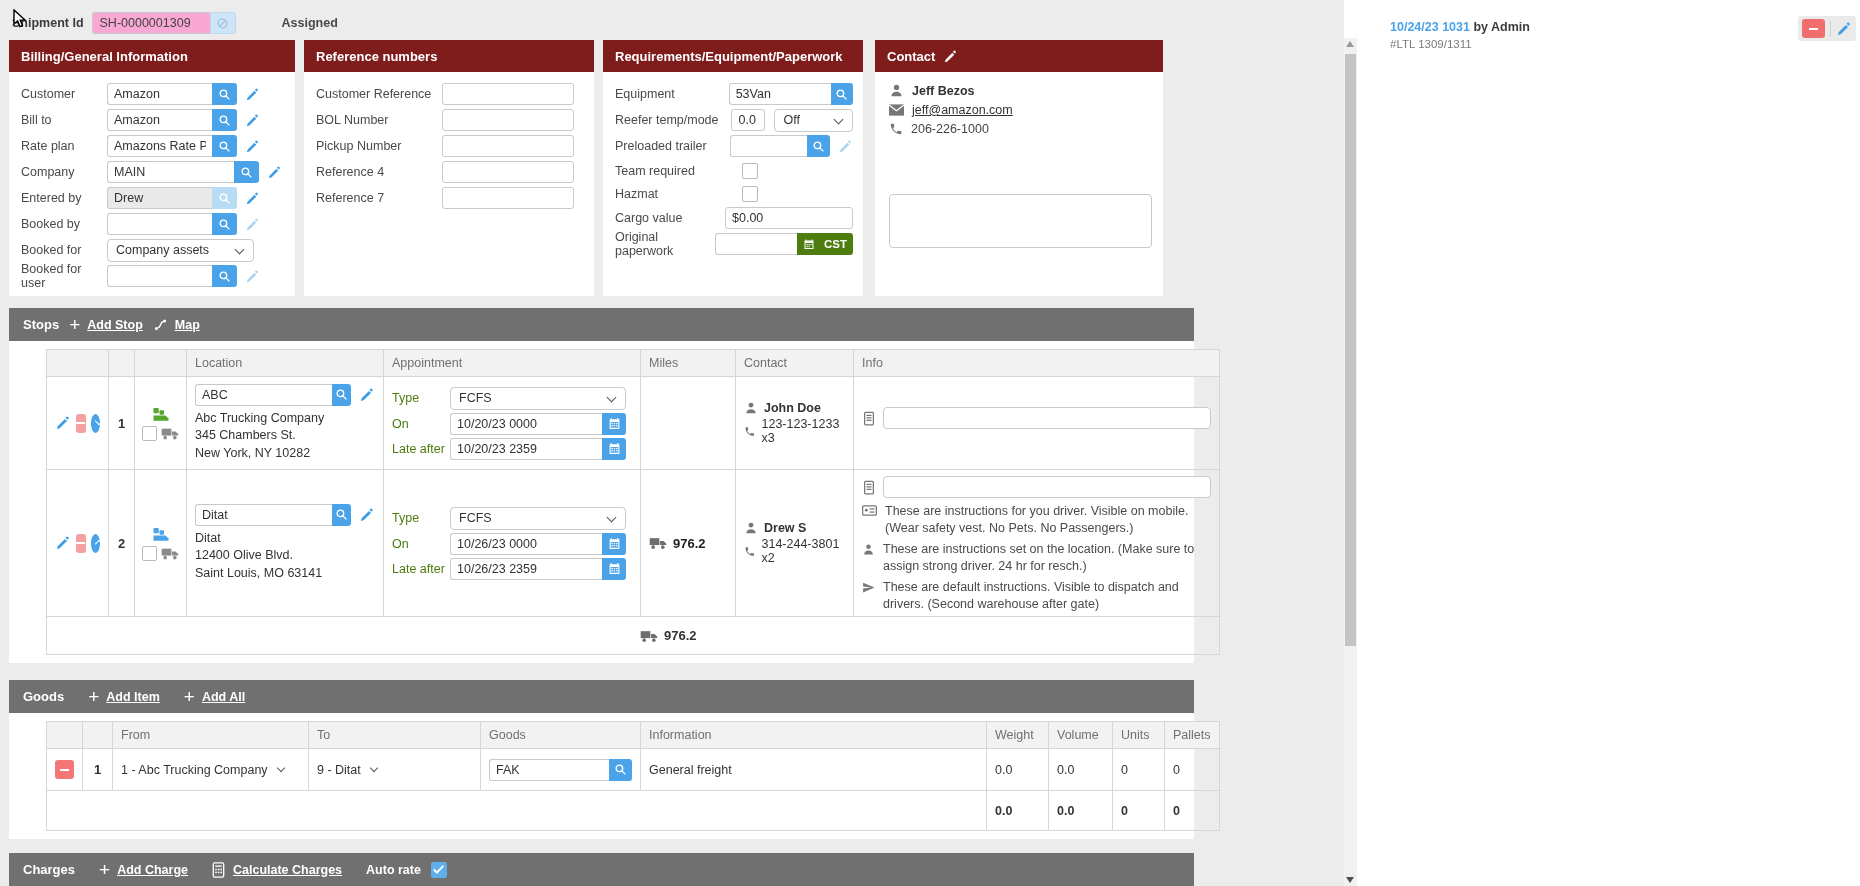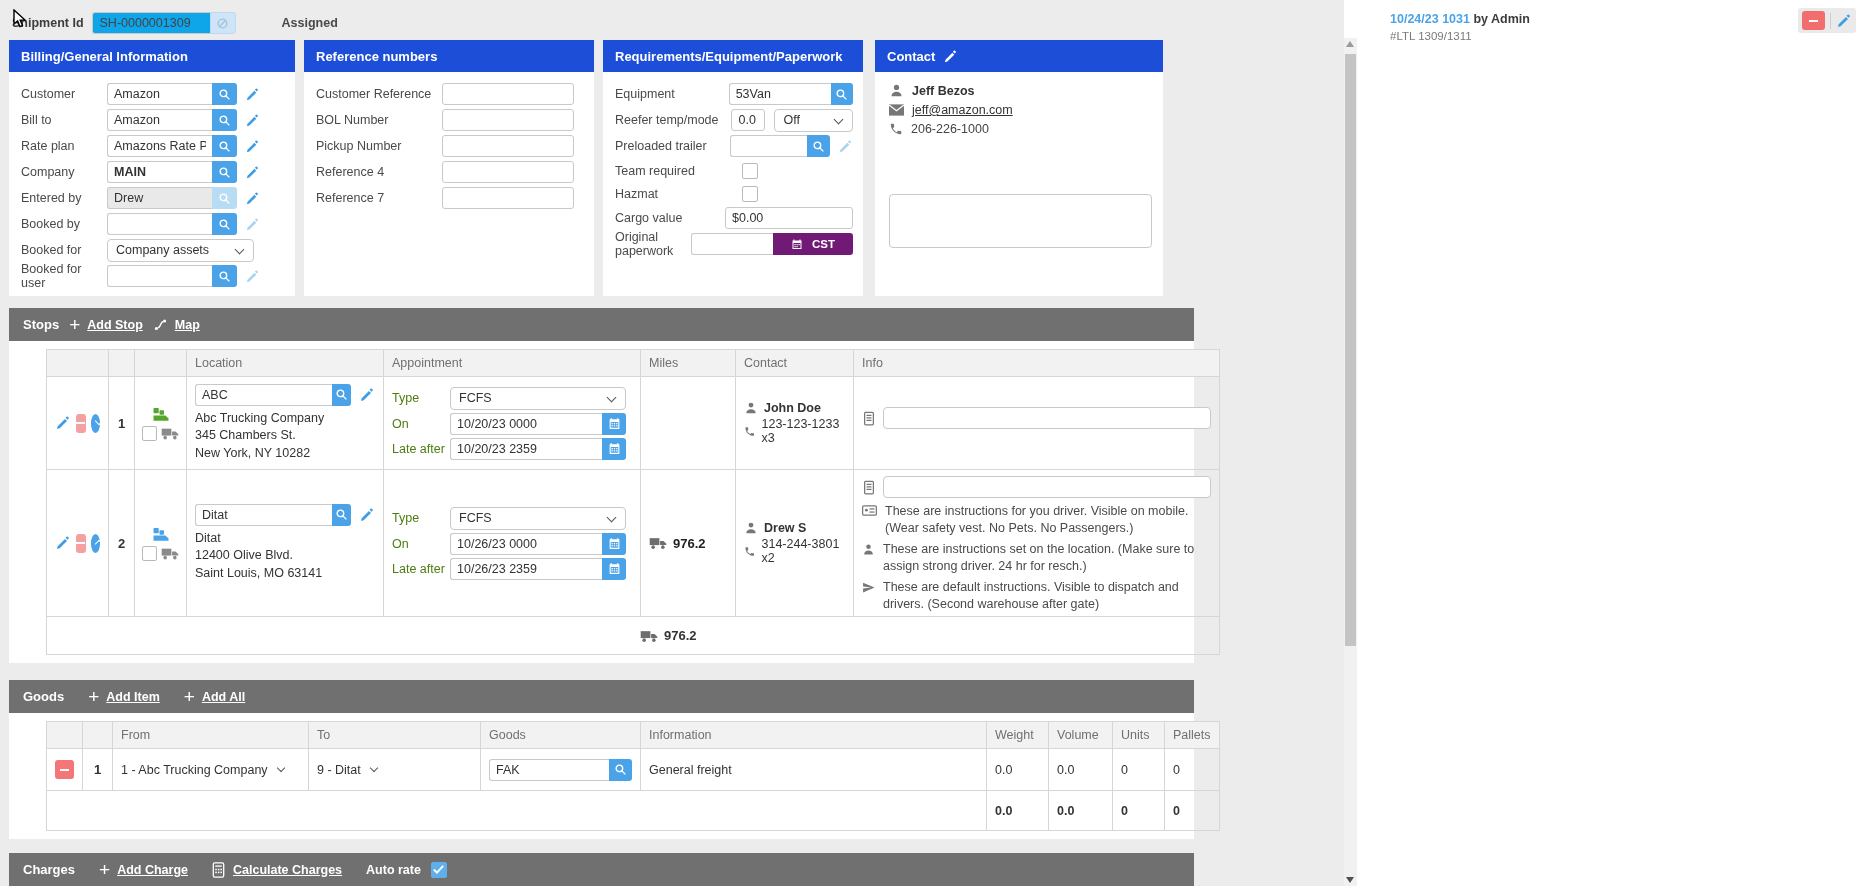--- a/index.html
+++ b/index.html
@@ -9,31 +9,31 @@
 
   
   .content { position:absolute; left:0; top:0; width:1344px; height:886px;
     background:#ececec; overflow:hidden; }
 
   
   .topbar { height:40px; display:flex; align-items:center; padding:6px 0 0 12px; }
   .topbar .lbl { font-weight:bold; color:#3c3c3c; margin-right:8px; }
   .shipid-wrap { display:flex; }
   .shipid-wrap input { width:118px; height:22px; border:1px solid #c9c9c9; border-right:none;
-    border-radius:3px 0 0 3px; background:#0ea5e9; color:#444; padding:0 7px; font-size:12.5px; }
+    border-radius:3px 0 0 3px; background:#f9a8d4; color:#444; padding:0 7px; font-size:12.5px; }
   .shipid-btn { width:26px; height:22px; background:#cfe5f7; border:1px solid #bcd9f0;
     border-radius:0 3px 3px 0; display:flex; align-items:center; justify-content:center; }
   .status { font-weight:bold; color:#4a4a4a; margin-left:46px; }
 
   
   .panels { display:flex; margin:0 0 0 9px; }
   .panel { background:#fff; height:256px; }
   .panel + .panel { margin-left:9px; }
   .p-billing { width:286px; } .p-ref { width:290px; } .p-req { width:260px; } .p-contact { width:288px; margin-left:12px !important; }
-  .panel-h { height:32px; background:#1d4ed8; color:#fff; font-weight:bold; font-size:13px;
+  .panel-h { height:32px; background:#7f1d1d; color:#fff; font-weight:bold; font-size:13px;
     display:flex; align-items:center; padding-left:12px; gap:8px; }
   .panel-b { padding:11px 10px 0 12px; }
 
   .frow { display:flex; align-items:center; margin-bottom:4px; height:22px; }
   .frow .flabel { color:#4a4a4a; }
   .p-billing .flabel { width:86px; }
   .p-ref .flabel { width:126px; }
   .p-req .flabel { width:127px; }
   .tinput { height:22px; border:1px solid #c9c9c9; border-radius:3px; padding:0 6px; font-size:12.5px; color:#333; background:#fff; }
   .attach { border-radius:3px 0 0 3px; border-right:none; }
@@ -45,22 +45,22 @@
   .input-dis { background:#e9e9e9; }
 
   .selectbox { height:23px; border:1px solid #c9c9c9; border-radius:4px; background:#fff;
     display:flex; align-items:center; padding:0 8px; position:relative; color:#333; }
   .chev { width:7px; height:7px; border-right:1.6px solid #555; border-bottom:1.6px solid #555;
     transform:rotate(45deg); position:absolute; right:10px; top:6px; }
 
   .cb { width:16px; height:16px; border:1px solid #b9b9b9; border-radius:2px; background:#fff; }
   .cb.checked { background:#5fb0ea; border-color:#5fb0ea; display:flex; align-items:center; justify-content:center; }
 
-  .bluebtn { height:22px; background:#701a75; border:none; border-radius:0 3px 3px 0; color:#fff;
-    font-weight:bold; font-size:11.5px; display:flex; align-items:center; justify-content:center; gap:9px; padding:0 18px; }
+  .bluebtn { height:22px; background:#4d7c0f; border:none; border-radius:0 3px 3px 0; color:#fff;
+    font-weight:bold; font-size:11.5px; display:flex; align-items:center; justify-content:center; gap:9px; padding:0 6px; }
 
   
   .c-line { display:flex; align-items:center; gap:8px; margin:0 0 5px 2px; color:#444; }
   .c-name { font-weight:bold; color:#333; }
   .c-email { color:#333; text-decoration:underline; }
   .c-box { width:263px; height:54px; border:1px solid #c9c9c9; border-radius:4px; margin:58px 0 0 2px; background:#fff; }
 
   
   .secbar { height:33px; background:#707070; color:#fff; display:flex; align-items:center;
     padding-left:14px; margin-left:9px; width:1185px; }
@@ -112,21 +112,21 @@
 
   
   .vscroll { position:absolute; left:1344px; top:38px; width:13px; height:848px; background:#f1f1f1; }
   .vs-up { position:absolute; top:3px; left:2px; width:0; height:0;
     border-left:4.5px solid transparent; border-right:4.5px solid transparent; border-bottom:6px solid #9a9a9a; }
   .vs-thumb { position:absolute; top:16px; left:1px; width:11px; height:592px; background:#c4c4c4; }
   .vs-down { position:absolute; bottom:3px; left:2px; width:0; height:0;
     border-left:4.5px solid transparent; border-right:4.5px solid transparent; border-top:6px solid #4f4f4f; }
 
   
-  .rightpane { position:absolute; left:1357px; top:0; width:503px; height:670px; background:#fff; }
+  .rightpane { position:absolute; left:1357px; top:8px; width:503px; height:670px; background:#fff; }
   .note { position:absolute; left:33px; top:12px; }
   .note .l1 { font-weight:bold; }
   .note .date { color:#4aa3e8; }
   .note .by { color:#3c3c3c; }
   .note .ref { color:#7a7a7a; font-size:11.5px; margin-top:4px; }
   .rp-actions { position:absolute; right:4px; top:8px; background:#eaeaea; border-radius:3px;
     display:flex; align-items:center; padding:3px 4px; gap:5px; }
   .rp-minus { width:23px; height:19px; background:#f26d6d; border:none; border-radius:3px;
     display:flex; align-items:center; justify-content:center; }
   .rp-minus .dash { width:9px; height:2px; background:#fff; }
@@ -201,21 +201,21 @@
                 </svg>
               </button>
             <span class="pencil">
                 <svg width="15" height="15" viewBox="0 0 24 24" fill="currentColor">
                   <path d="M3 21l4-1 11-11-3-3L4 17l-1 4zM15.8 4.2l3 3 1.6-1.6c.5-.5.5-1.2 0-1.7l-1.3-1.3c-.5-.5-1.2-.5-1.7 0l-1.6 1.6z"></path>
                 </svg>
               </span>
           </div>
           <div class="frow">
             <span class="flabel">Company</span>
-            <input class="tinput attach" style="width: 105px; font-weight: bold;" value="MAIN">
+            <input class="tinput attach" style="width: 127px;" value="MAIN">
             <button class="sbtn">
                 <svg width="13" height="13" viewBox="0 0 24 24" fill="none" stroke="#fff" stroke-width="2.6">
                   <circle cx="10" cy="10" r="6"></circle>
                   <line x1="15" y1="15" x2="21" y2="21"></line>
                 </svg>
               </button>
             <span class="pencil">
                 <svg width="15" height="15" viewBox="0 0 24 24" fill="currentColor">
                   <path d="M3 21l4-1 11-11-3-3L4 17l-1 4zM15.8 4.2l3 3 1.6-1.6c.5-.5.5-1.2 0-1.7l-1.3-1.3c-.5-.5-1.2-.5-1.7 0l-1.6 1.6z"></path>
                 </svg>

